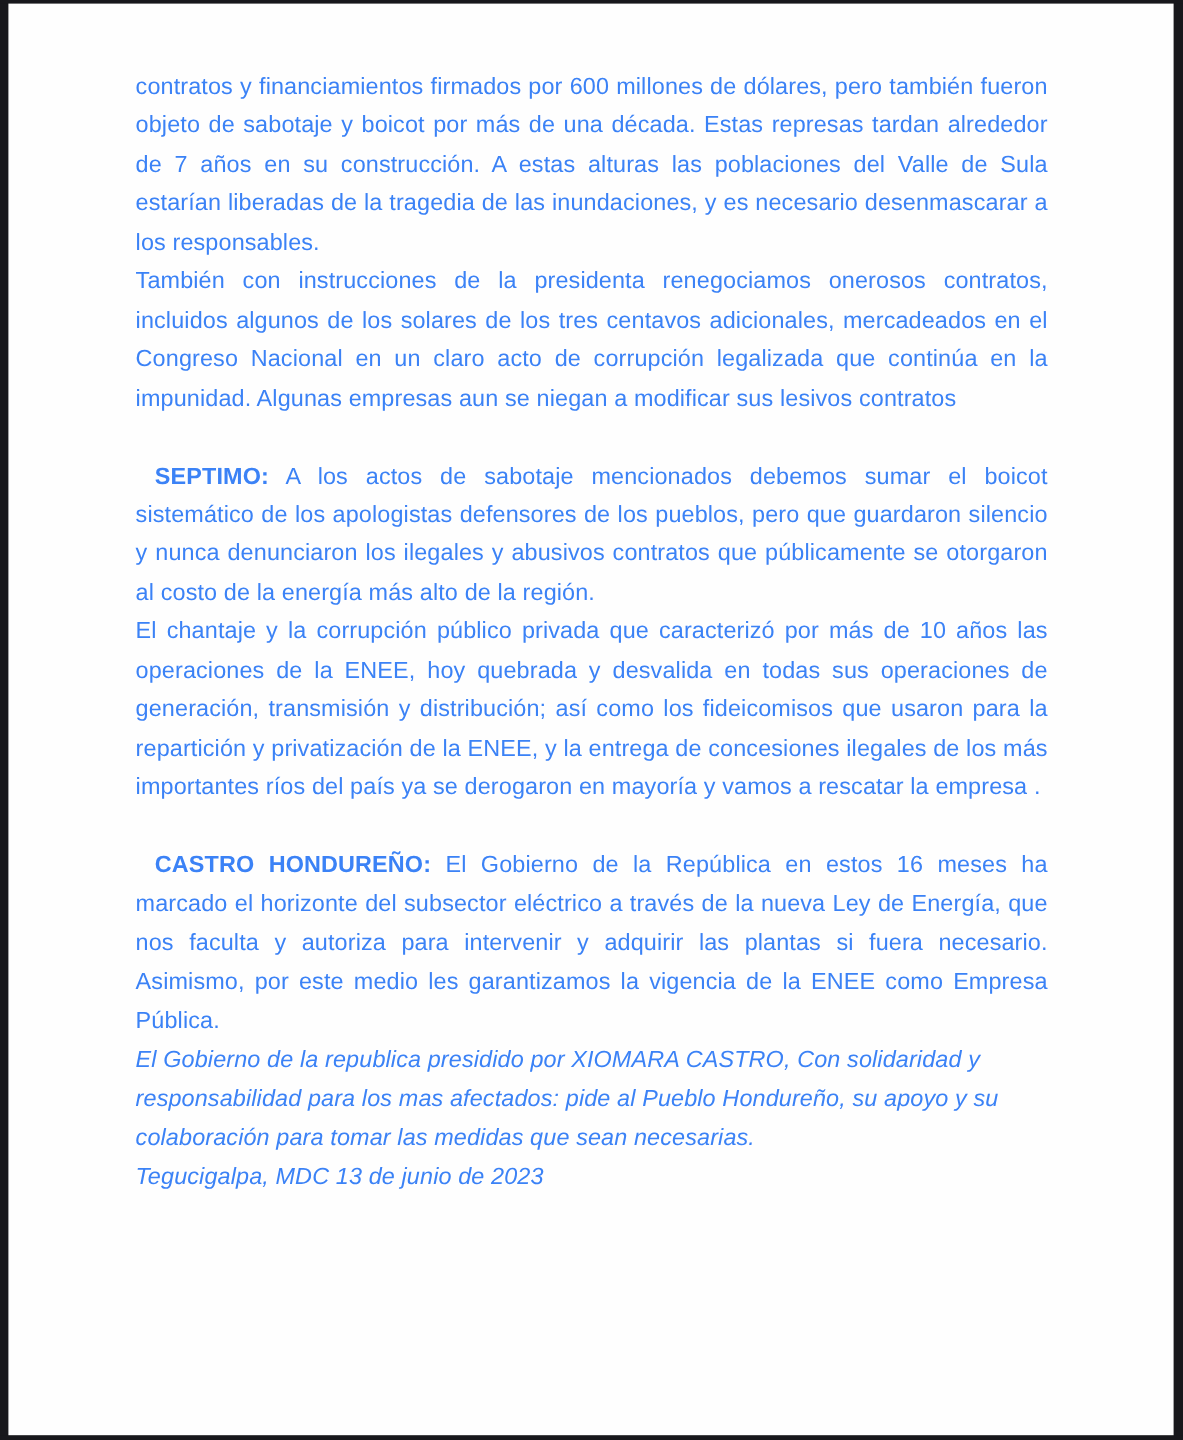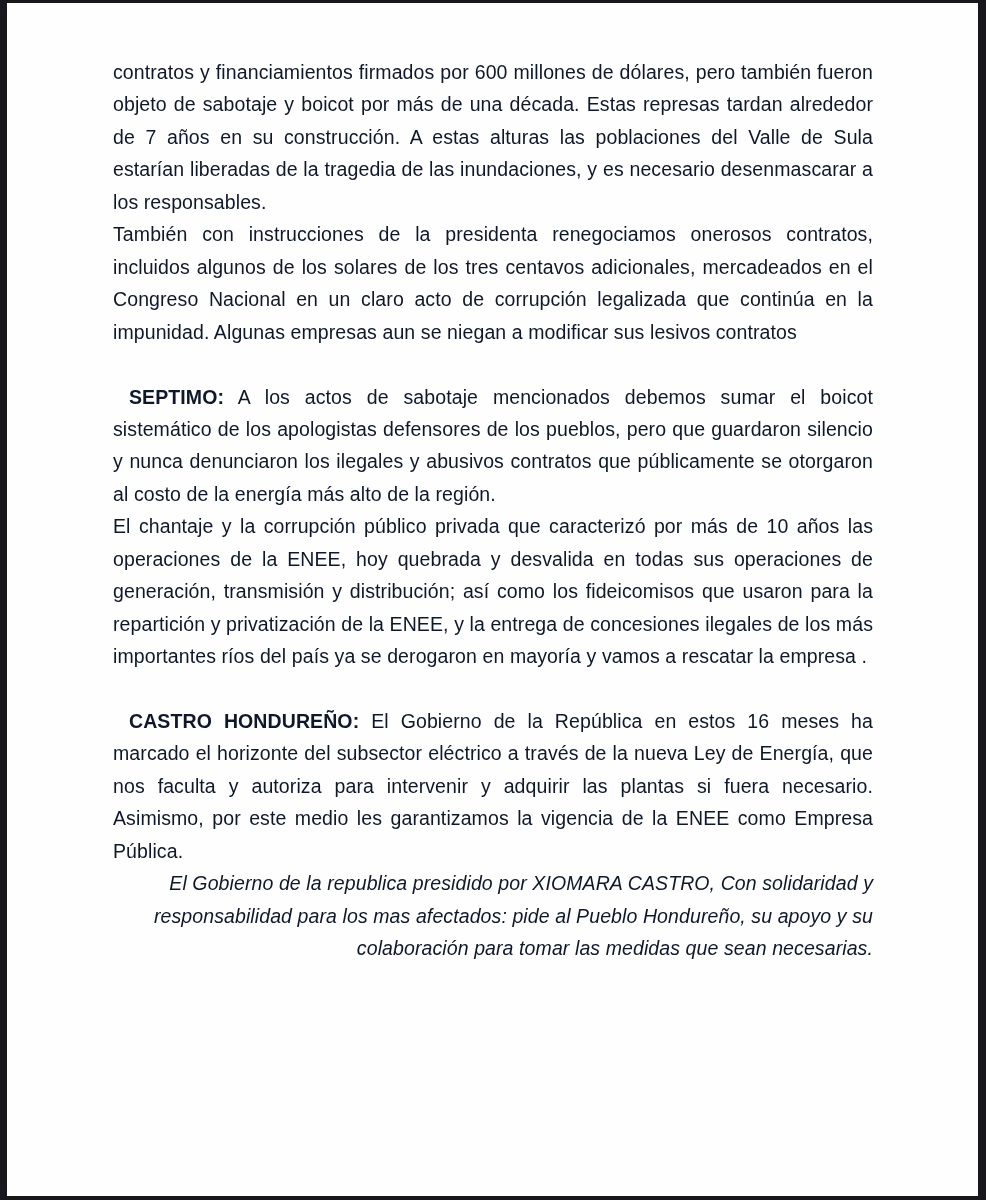--- a/index.html
+++ b/index.html
@@ -24,39 +24,39 @@
   .frame-left   { left: 0; top: 0; width: 7px; height: 100%; }
   .frame-right  { right: 0; top: 0; width: 8px; height: 100%; }
   .frame-top    { left: 0; top: 0; width: 100%; height: 3px; }
   .frame-bottom { left: 0; bottom: 0; width: 100%; height: 4px; }
 
   .content {
     position: absolute;
     left: 113px;
     top: 56px;
     width: 760px;
-    color: #0f172a;
+    color: #3b82f6;
     font-size: 19.5px;
     line-height: 32.45px;
     letter-spacing: 0.1px;
   }
   .content p {
     margin: 0;
     text-align: justify;
   }
   p.gap-before {
     margin-top: 32.45px;
   }
   .label {
     font-weight: 700;
     margin-left: 16px;
   }
   p.closing-statement,
   p.dateline {
-    text-align: right;
+    text-align: left;
     font-style: italic;
   }
   p.signoff {
     text-align: center;
     font-weight: 700;
     font-style: normal;
   }
 </style>
 </head>
 <body>
@@ -75,16 +75,17 @@
     <p>También con instrucciones de la presidenta renegociamos onerosos contratos, incluidos algunos de los solares de los tres centavos adicionales, mercadeados en el Congreso Nacional en un claro acto de corrupción legalizada que continúa en la impunidad. Algunas empresas aun se niegan a modificar sus lesivos contratos</p>
 
     <p class="gap-before"><span class="label">SEPTIMO:</span> <span>A los actos de sabotaje mencionados debemos sumar el boicot sistemático de los apologistas defensores de los pueblos, pero que guardaron silencio y nunca denunciaron los ilegales y abusivos contratos que públicamente se otorgaron al costo de la energía más alto de la región.</span></p>
 
     <p>El chantaje y la corrupción público privada que caracterizó por más de 10 años las operaciones de la ENEE, hoy quebrada y desvalida en todas sus operaciones de generación, transmisión y distribución; así como los fideicomisos que usaron para la repartición y privatización de la ENEE, y la entrega de concesiones ilegales de los más importantes ríos del país ya se derogaron en mayoría y vamos a rescatar la empresa .</p>
 
     <p class="gap-before"><span class="label">CASTRO HONDUREÑO:</span> <span>El Gobierno de la República en estos 16 meses ha marcado el horizonte del subsector eléctrico a través de la nueva Ley de Energía, que nos faculta y autoriza para intervenir y adquirir las plantas si fuera necesario. Asimismo, por este medio les garantizamos la vigencia de la ENEE como Empresa Pública.</span></p>
 
     <p class="closing-statement">El Gobierno de la republica presidido por XIOMARA CASTRO, Con solidaridad y responsabilidad para los mas afectados: pide al Pueblo Hondureño, su apoyo y su colaboración para tomar las medidas que sean necesarias.</p>
 
+    <p class="dateline">Tegucigalpa, MDC 13 de junio de 2023</p>
 
 
   </div>
 </div>
 
 </body></html>

